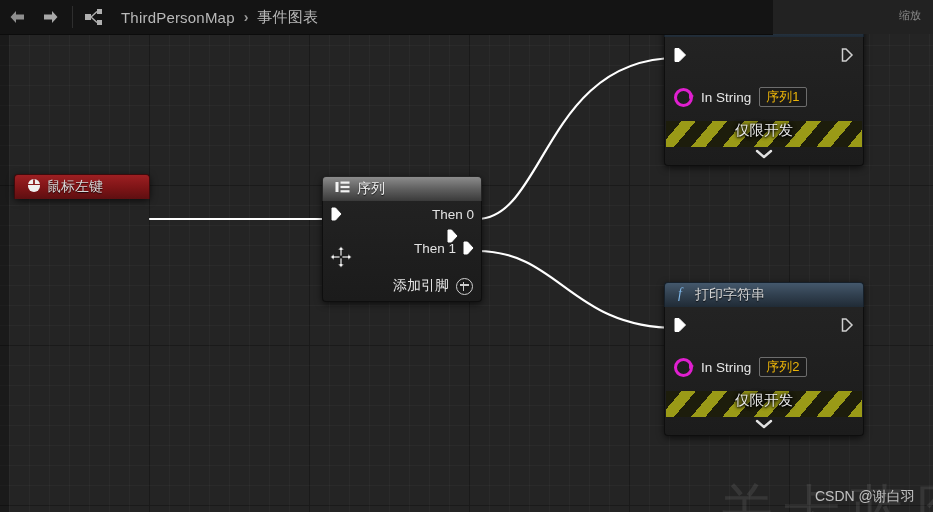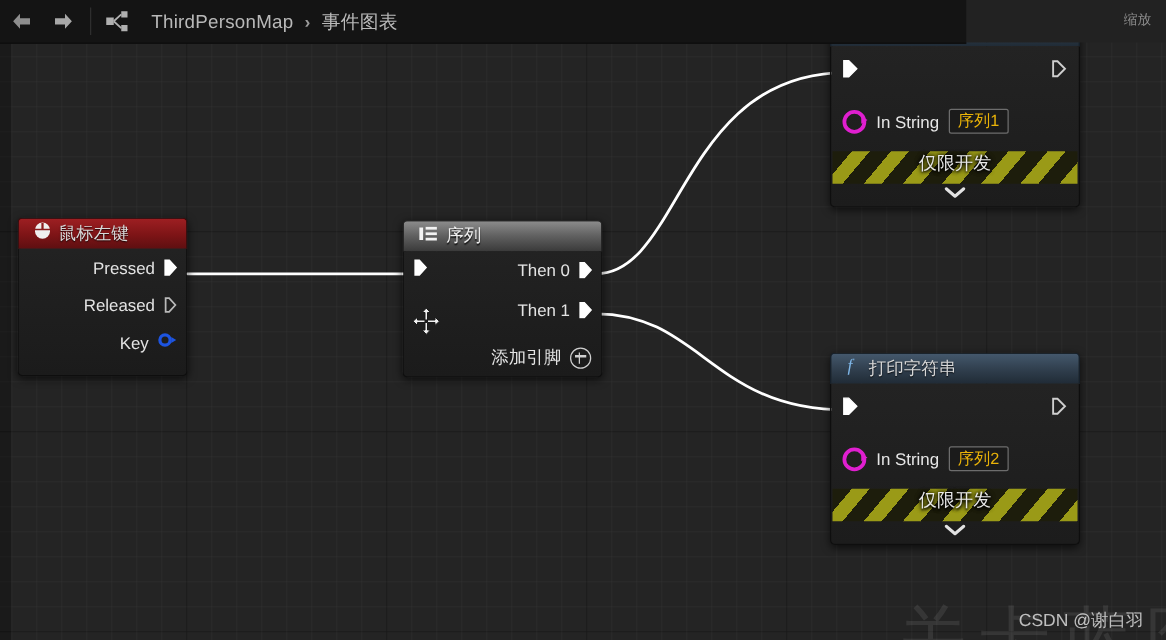--- a/index.html
+++ b/index.html
@@ -410,51 +410,20 @@
       <div class="node-head">
         <span>
           <svg width="14" height="15" viewBox="0 0 14 15">
             <rect x="1" y="1" width="12" height="13" rx="6" fill="#efefef"></rect>
             <path d="M1 6.5 H13" stroke="#8a1d1f" stroke-width="1.2"></path>
             <rect x="6.1" y="1.4" width="1.8" height="5" fill="#8a1d1f"></rect>
           </svg>
         </span>
         <span class="node-title">鼠标左键</span>
       </div>
-      <div class="node-body">
-
-        <div class="pin-row" style="top:6px;">
-          <span class="pin-label">Pressed</span>
-          <span class="exec-pin">
-            <svg width="11" height="14" viewBox="0 0 11 14">
-              <path d="M1 1 L1 13 L4.5 13 L10 7 L4.5 1 Z" fill="#ffffff" stroke="#ffffff" stroke-width="1"></path>
-            </svg>
-          </span>
-        </div>
-
-        <div class="pin-row" style="top:36px;">
-          <span class="pin-label">Released</span>
-          <span class="exec-pin">
-            <svg width="11" height="14" viewBox="0 0 11 14">
-              <path d="M1.5 1.5 L1.5 12.5 L4.3 12.5 L9.3 7 L4.3 1.5 Z" fill="none" stroke="#b9b9b9" stroke-width="1.4"></path>
-            </svg>
-          </span>
-        </div>
-
-        <div class="pin-row" style="top:66px;">
-          <span class="pin-label">Key</span>
-          <span>
-            <svg width="16" height="14" viewBox="0 0 16 14">
-              <circle cx="6" cy="7" r="4.1" fill="none" stroke="#1d54e0" stroke-width="2.6"></circle>
-              <path d="M11 4.6 L15 7 L11 9.4 Z" fill="#1d54e0"></path>
-            </svg>
-          </span>
-        </div>
-
-      </div>
     </div>
 
     <div class="node" id="node-seq">
       <div class="node-head">
         <span>
           <svg width="16" height="14" viewBox="0 0 16 14">
             <rect x="0.5" y="2" width="3" height="10" fill="#f2f2f2"></rect>
             <rect x="5.5" y="1.5" width="9" height="2.2" fill="#f2f2f2"></rect>
             <rect x="5.5" y="5.9" width="9" height="2.2" fill="#f2f2f2"></rect>
             <rect x="5.5" y="10.2" width="9" height="2.2" fill="#f2f2f2"></rect>
@@ -463,21 +432,21 @@
         <span class="node-title">序列</span>
       </div>
       <div class="node-body">
 
         <div style="position:absolute;left:8px;top:6px;">
           <svg width="11" height="14" viewBox="0 0 11 14">
             <path d="M1 1 L1 13 L4.5 13 L10 7 L4.5 1 Z" fill="#ffffff" stroke="#ffffff" stroke-width="1"></path>
           </svg>
         </div>
 
-        <div class="pin-row" style="top:6px;">
+        <div class="pin-row" style="top:6px;flex-direction:column;">
           <span class="pin-label">Then 0</span>
           <span class="exec-pin">
             <svg width="11" height="14" viewBox="0 0 11 14">
               <path d="M1 1 L1 13 L4.5 13 L10 7 L4.5 1 Z" fill="#ffffff" stroke="#ffffff" stroke-width="1"></path>
             </svg>
           </span>
         </div>
 
         <div class="pin-row" style="top:38px;">
           <span class="pin-label">Then 1</span>

